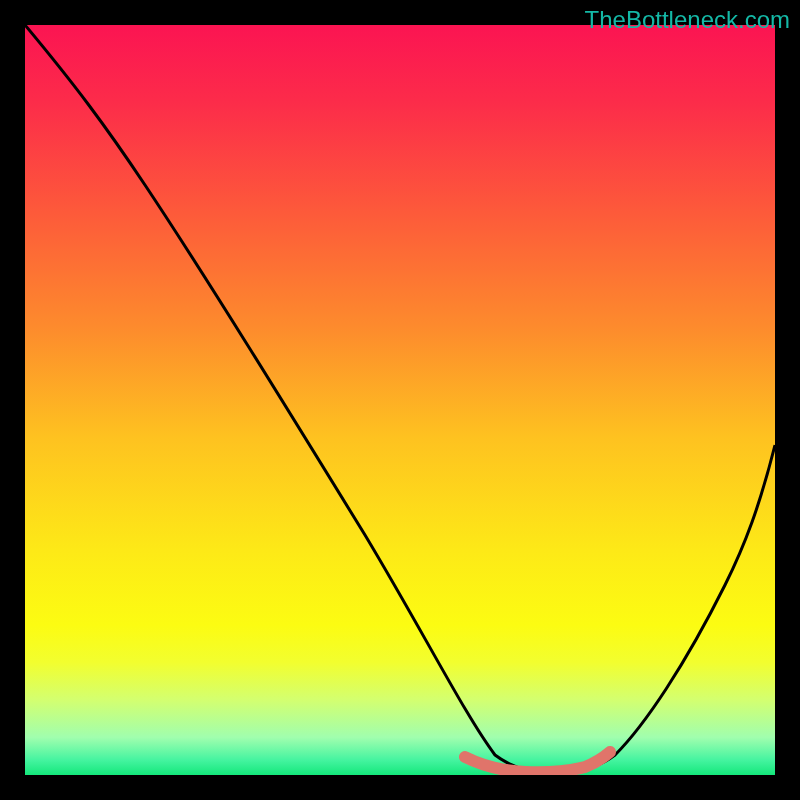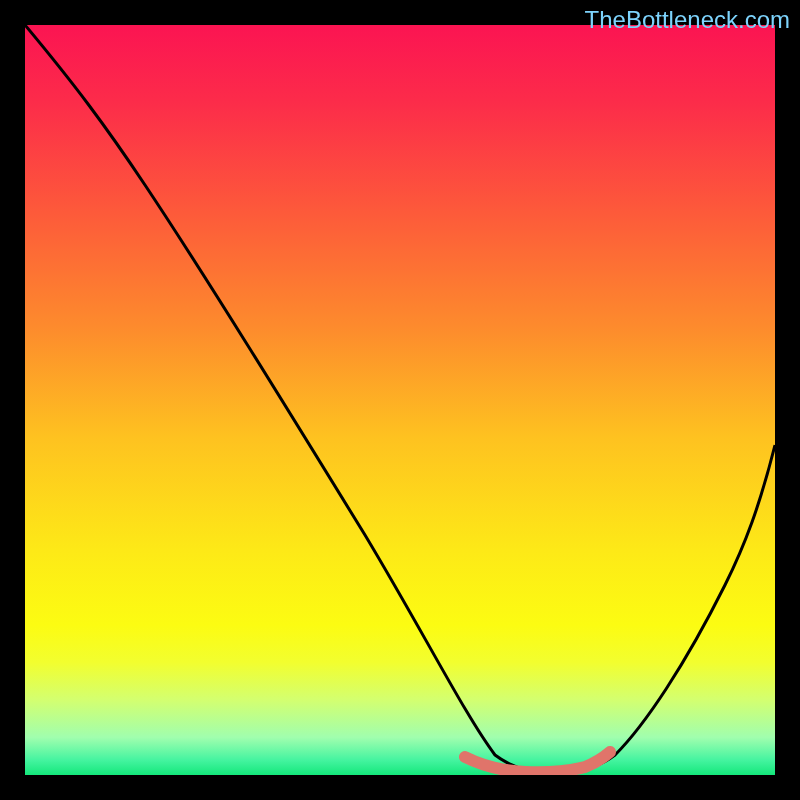--- a/index.html
+++ b/index.html
@@ -8,21 +8,21 @@
     height: 800px;
     background: #000;
     position: relative;
     font-family: Arial, sans-serif;
     overflow: hidden;
   }
   .watermark {
     position: absolute;
     top: 6px;
     right: 10px;
-    color: #7dd3fc;
+    color: #14b8a6;
     font-size: 24px;
     font-weight: 500;
     z-index: 10;
   }
   .plot-area {
     position: absolute;
     left: 25px;
     top: 25px;
     width: 750px;
     height: 750px;

